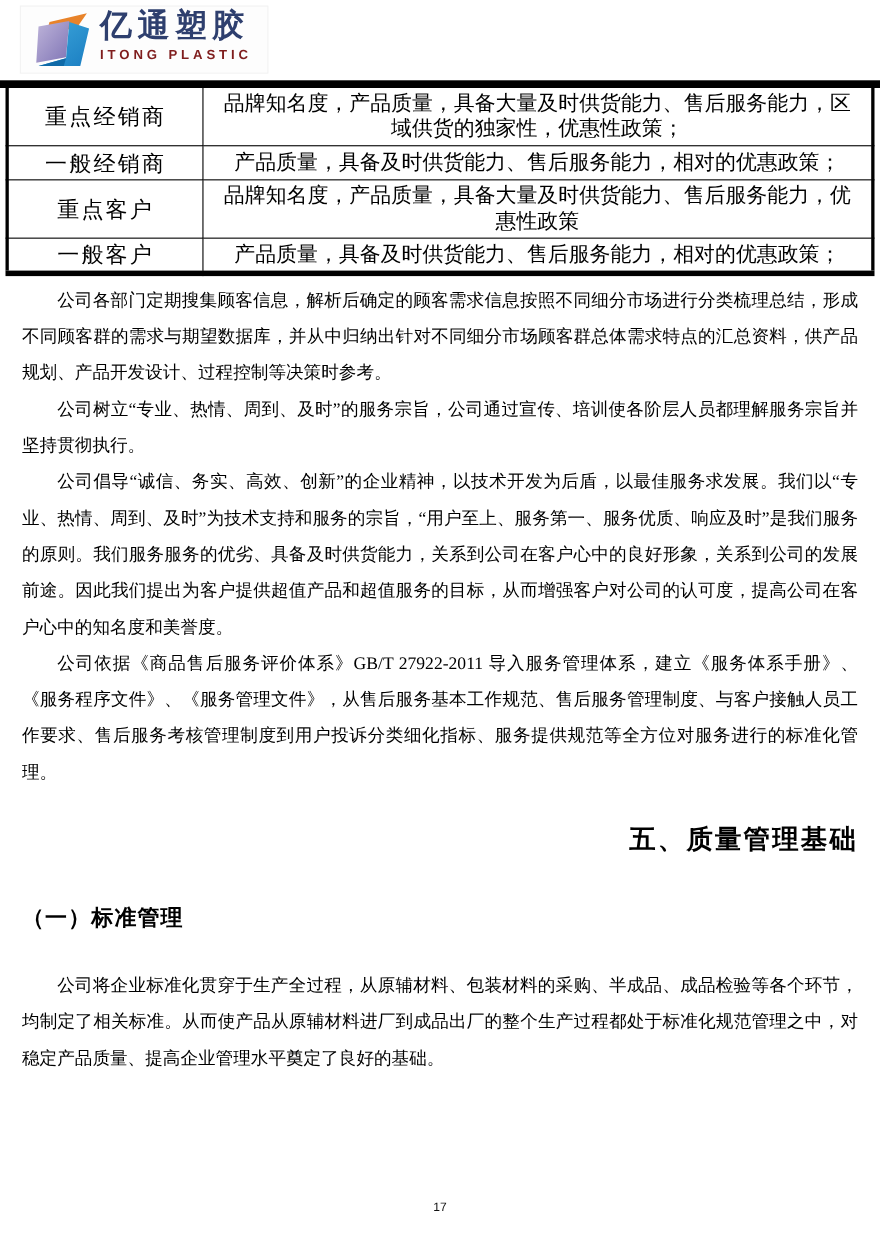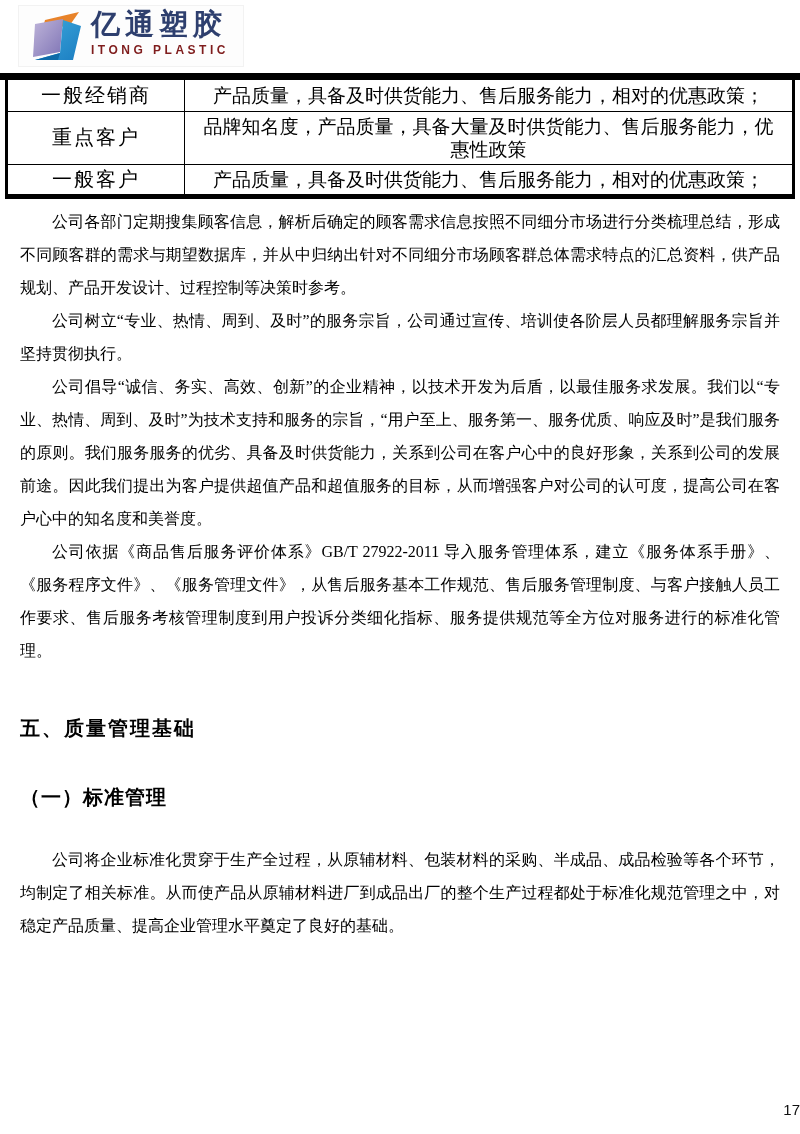--- a/index.html
+++ b/index.html
@@ -67,40 +67,40 @@
 
   
   .doc-body { padding: 6px 20px 0 20px; }
   .para {
     font-size: 16px; line-height: 33px;
     text-align: justify; text-justify: inter-character;
     text-indent: 2em;
   }
   .heading-section {
     font-family: "Liberation Sans", "DejaVu Sans", sans-serif;
-    font-size: 20px; font-weight: bold;
-    text-align: left;
-    margin-top: 48px; margin-bottom: 42px;
+    font-size: 24px; font-weight: bold;
+    text-align: right;
+    margin-top: 28px; margin-bottom: 42px;
     letter-spacing: 2px;
   }
   .heading-sub {
     font-family: "Liberation Sans", "DejaVu Sans", sans-serif;
     font-size: 20px; font-weight: bold;
     text-align: left;
     margin-bottom: 32px;
     letter-spacing: 1px;
   }
 
   
   .doc-footer {
     margin-top: auto;
-    padding-bottom: 16px;
-    text-align: right;
+    padding-bottom: 30px;
+    text-align: center;
     font-family: "Liberation Sans", "DejaVu Sans", sans-serif;
-    font-size: 15px; color: #111;
+    font-size: 11px; color: #111;
   }
 </style>
 </head>
 <body>
 
 <div class="page">
 
   <div class="doc-header">
     <div class="logo-box">
       <svg class="logo-mark" viewBox="0 0 54 52" xmlns="http://www.w3.org/2000/svg">
@@ -126,20 +126,24 @@
         <span class="brand-cn">亿通塑胶</span>
         <span class="brand-en">ITONG PLASTIC</span>
       </div>
     </div>
   </div>
 
   <div class="top-rule"></div>
 
   <table class="profile-table">
     <tbody>
+      <tr class="row-tall">
+        <td class="cell-label">重点经销商</td>
+        <td class="cell-content">品牌知名度，产品质量，具备大量及时供货能力、售后服务能力，区域供货的独家性，优惠性政策；</td>
+      </tr>
       <tr class="row-short">
         <td class="cell-label">一般经销商</td>
         <td class="cell-content">产品质量，具备及时供货能力、售后服务能力，相对的优惠政策；</td>
       </tr>
       <tr class="row-tall">
         <td class="cell-label">重点客户</td>
         <td class="cell-content">品牌知名度，产品质量，具备大量及时供货能力、售后服务能力，优惠性政策</td>
       </tr>
       <tr class="row-short">
         <td class="cell-label">一般客户</td>

